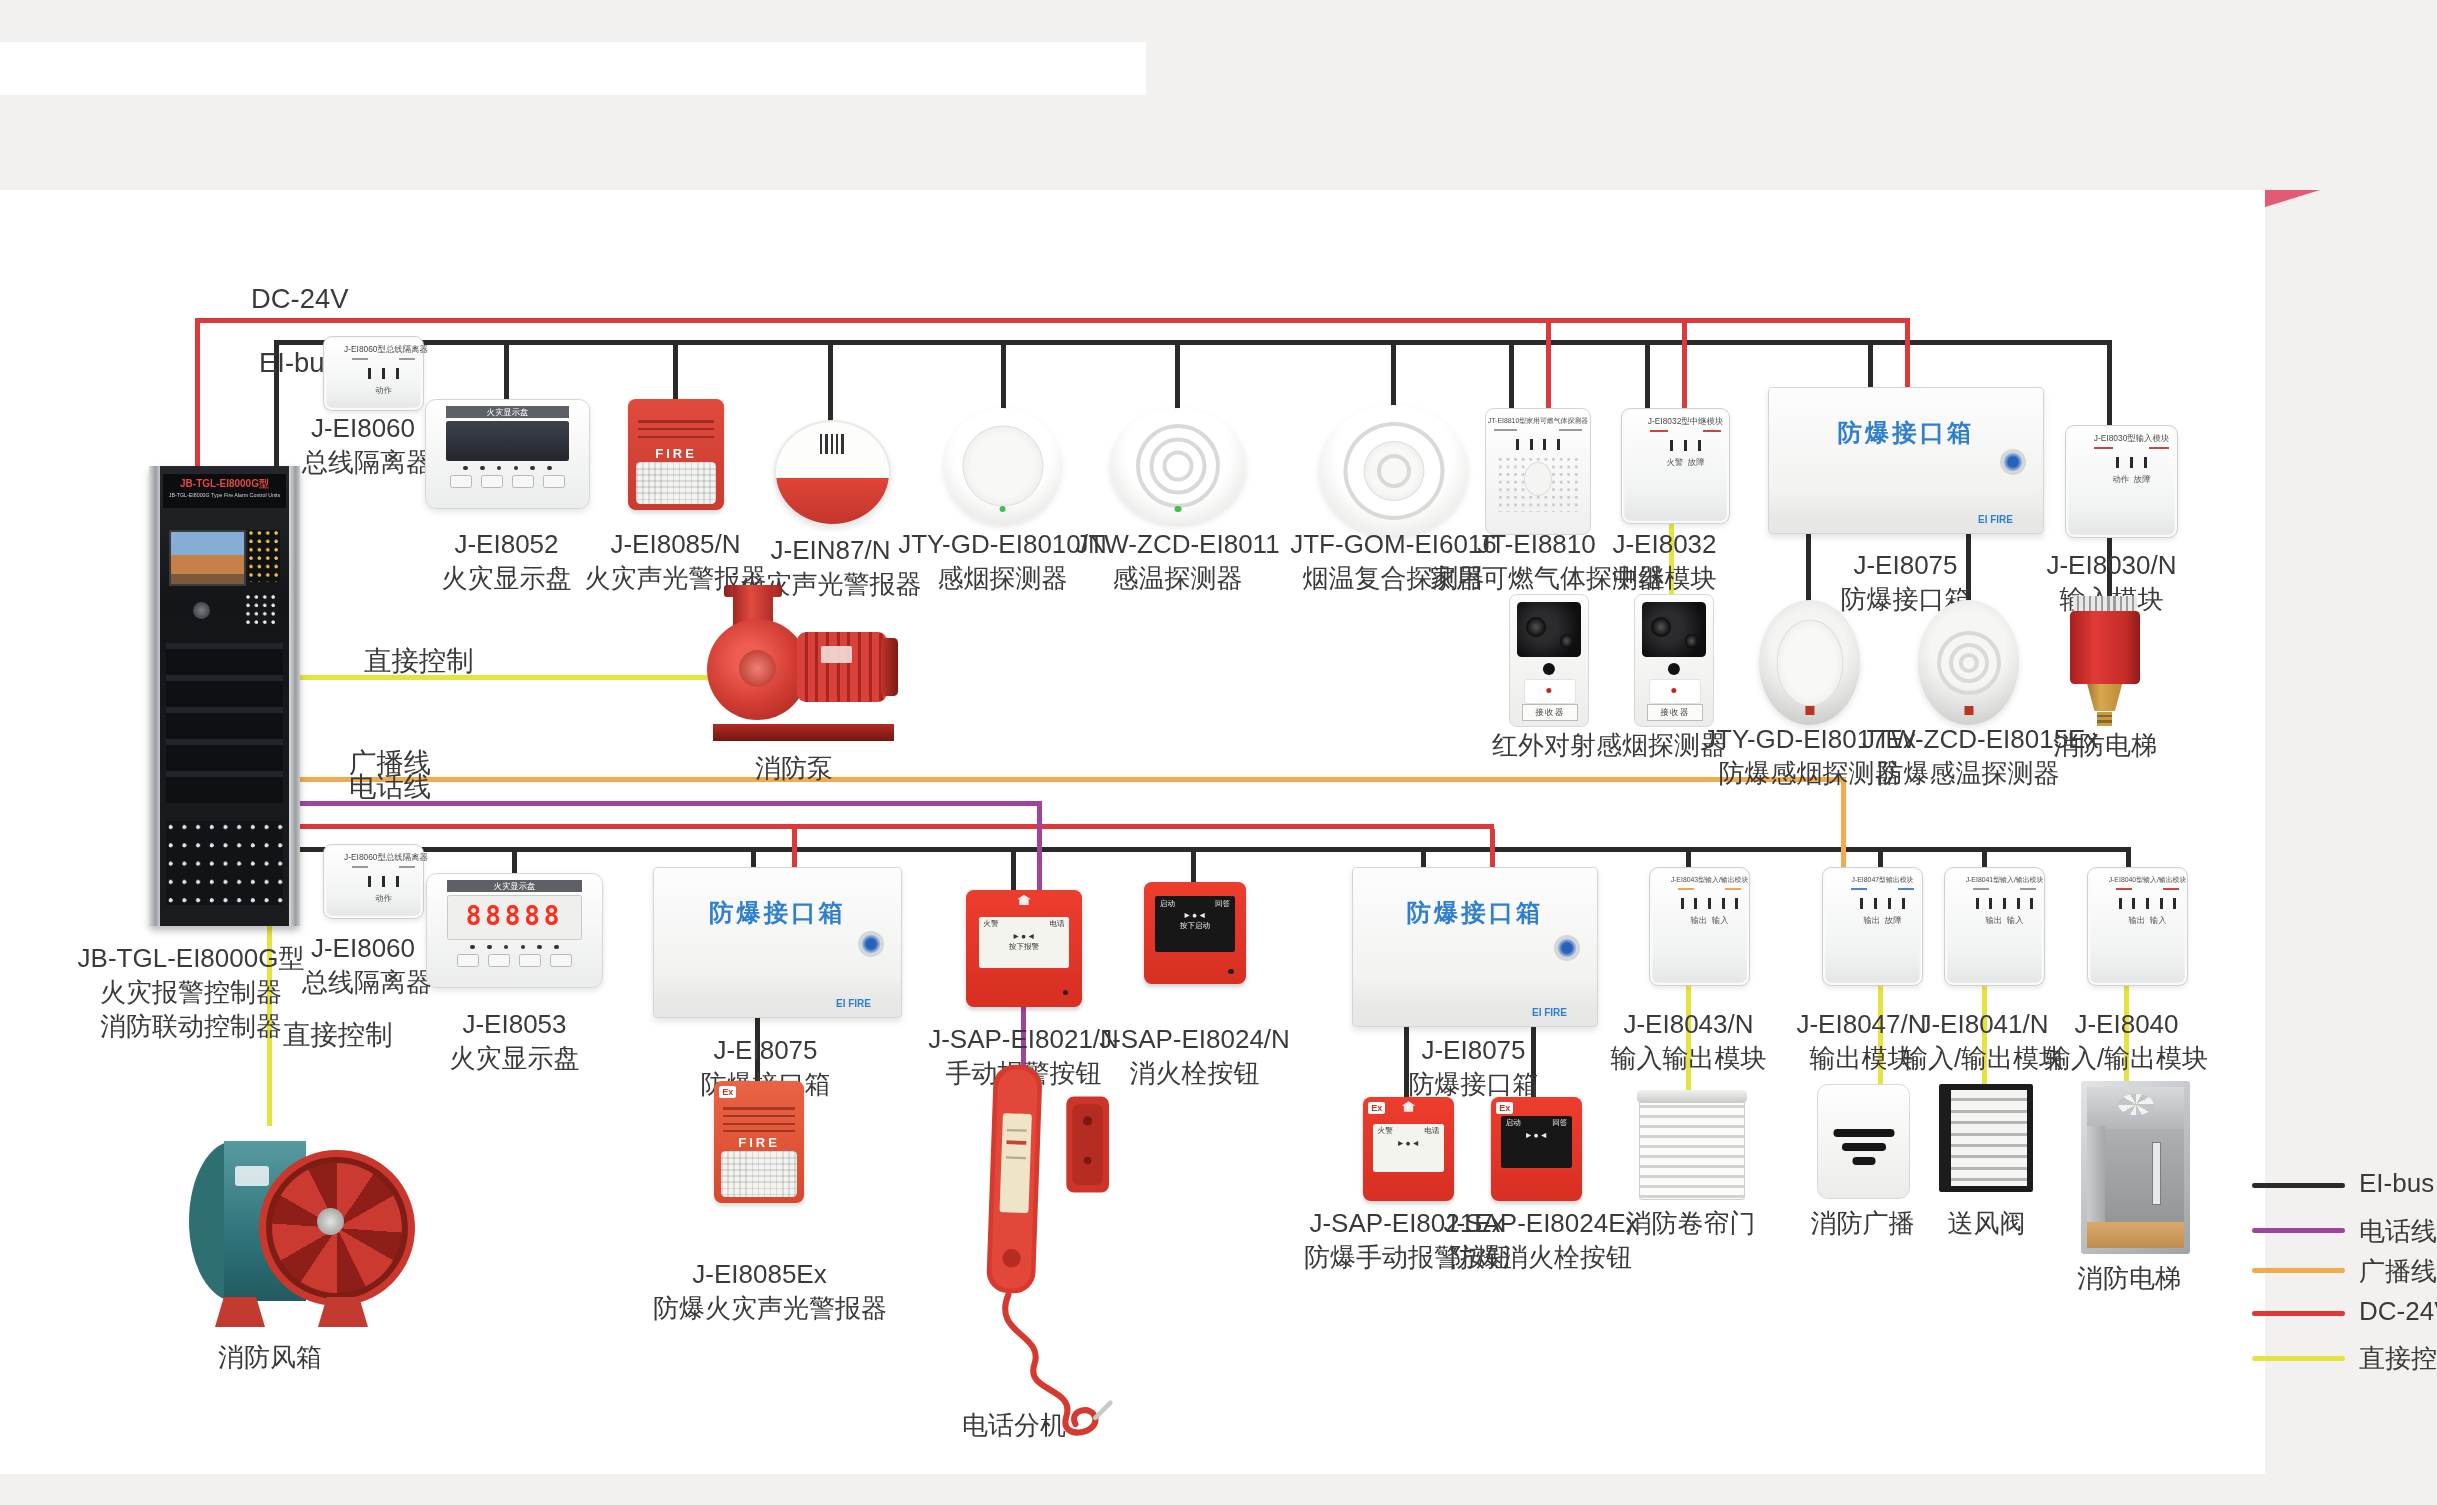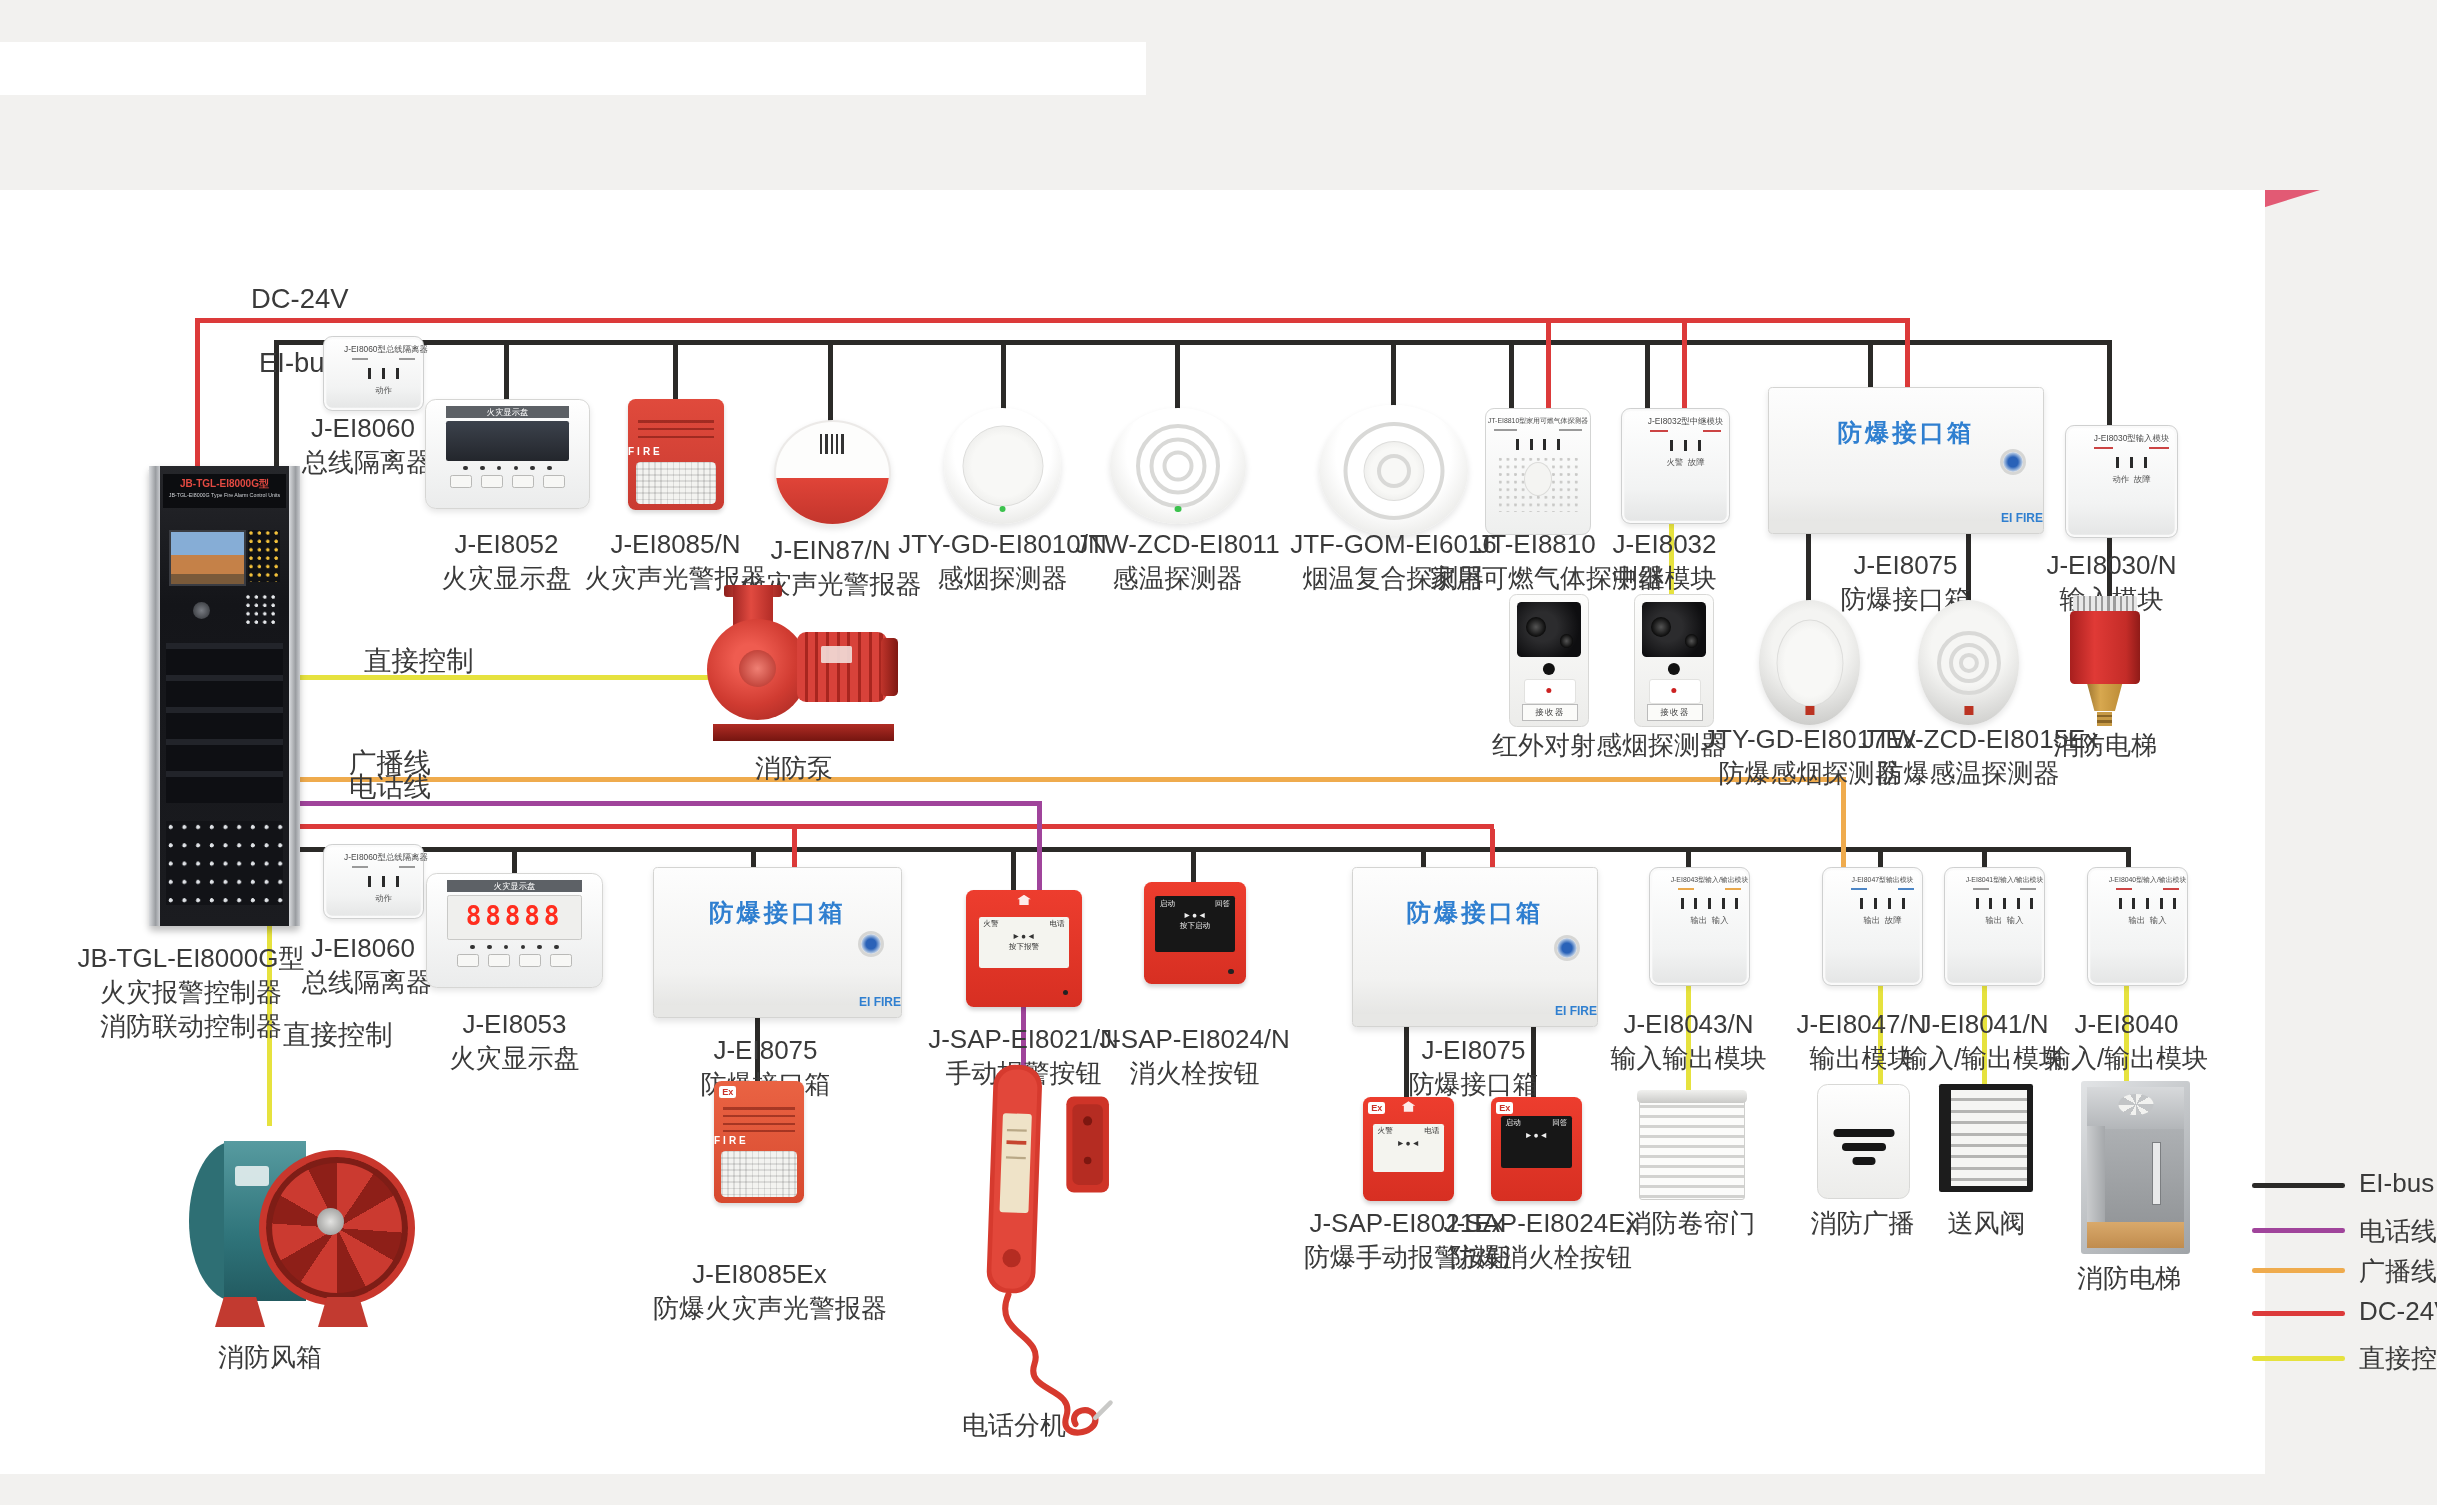--- a/index.html
+++ b/index.html
@@ -30,36 +30,36 @@
   .leds{display:flex;justify-content:center;gap:10.7px;margin-top:7.6px;}
   .leds i{width:3px;height:11.4px;background:#2a2a2a;display:block;}
   .mlabels{text-align:center;font-size:8.4px;color:#555;margin-top:6.1px;white-space:pre;}
   .sep-red{--sep:#c44;} .sep-org{--sep:#e9a84c;} .sep-blu{--sep:#4d86c6;} .sep-gry{--sep:#9a9a9a;}
   
   .exbox{position:absolute;background:linear-gradient(180deg,#fdfdfd 0%,#f2f2f1 70%,#e2e2e0 100%);
     border:0.8px solid #d4d4d2;border-radius:4.6px;box-shadow:0 3.8px 6.1px rgba(0,0,0,.10);}
   .bxtitle{color:#2f7fd0;font-weight:bold;font-size:24.4px;text-align:center;margin-top:29px;letter-spacing:3px;}
   .keyhole{position:absolute;right:20px;top:44%;width:20px;height:20px;border-radius:50%;
     background:radial-gradient(circle,#2a62b8 35%,#9db8dd 60%,#e8e8e8 75%);box-shadow:0 0 0 3px #d6d6d4;}
-  .brand{position:absolute;right:0;bottom:7.6px;font-size:12px;color:#2f7fd0;font-weight:bold;}
+  .brand{position:absolute;right:30px;bottom:7.6px;font-size:10px;color:#2f7fd0;font-weight:bold;}
   .bxband{position:absolute;left:0;bottom:0;width:100%;height:12.2px;background:#e7e7e5;border-radius:0 0 4.6px 4.6px;}
   
   .disc{position:absolute;border-radius:50%;background:radial-gradient(circle at 50% 38%,#ffffff 52%,#ececea 76%,#d5d5d3 100%);
     box-shadow:0 3px 6.1px rgba(0,0,0,.10);}
   .disc .inner{position:absolute;left:50%;top:50%;transform:translate(-50%,-50%);border-radius:50%;
     background:radial-gradient(#f8f8f6 55%,#e2e2e0);border:1.5px solid #dddddb;}
   .disc .ring{position:absolute;left:50%;top:50%;transform:translate(-50%,-50%);border-radius:50%;border:4.6px solid #d9d9d7;}
   .greenled{position:absolute;width:6.9px;height:6.9px;border-radius:50%;background:#3cc24e;left:50%;bottom:10%;transform:translateX(-50%);}
   .redsq{position:absolute;width:9.1px;height:9.1px;background:#b32;left:50%;bottom:8%;transform:translateX(-50%);}
   
   .strobe{position:absolute;border-radius:7.6px;background:linear-gradient(180deg,#e04a3c,#c93b31);box-shadow:0 3px 4.6px rgba(0,0,0,.15);}
   .strobe .grill{position:absolute;left:10%;top:14%;width:80%;height:26%;
     background:repeating-linear-gradient(180deg,rgba(255,255,255,.0) 0 5.3px,rgba(90,10,5,.45) 5.3px 7.6px);}
-  .strobe .fire{position:absolute;left:0;top:42%;width:100%;text-align:left;color:#fff;font-weight:bold;
-    font-size:10px;letter-spacing:3px;}
+  .strobe .fire{position:absolute;left:0;top:42%;width:100%;text-align:center;color:#fff;font-weight:bold;
+    font-size:13px;letter-spacing:3px;}
   .strobe .lens{position:absolute;left:8%;bottom:5%;width:84%;height:38%;border-radius:4.6px;background:#f3f3f0;
     background-image:repeating-linear-gradient(90deg,rgba(0,0,0,.10) 0 1.5px,transparent 1.5px 6.1px),
       repeating-linear-gradient(180deg,rgba(0,0,0,.10) 0 1.5px,transparent 1.5px 6.1px);}
   .exbadge{position:absolute;left:5.3px;top:5.3px;background:#fff;color:#c9332a;font-size:9.1px;font-weight:bold;
     padding:0.8px 3px;border-radius:2.3px;}
   
   .ovalarm{position:absolute;border-radius:50%;background:#fdfdfc;border:2.3px solid #eceae8;overflow:hidden;
     box-shadow:0 3px 6.1px rgba(0,0,0,.10);}
   .ovalarm .vgrill{position:absolute;left:50%;top:12%;transform:translateX(-50%);width:26px;height:20px;
     background:repeating-linear-gradient(90deg,#333 0 2.3px,transparent 2.3px 5.3px);}

